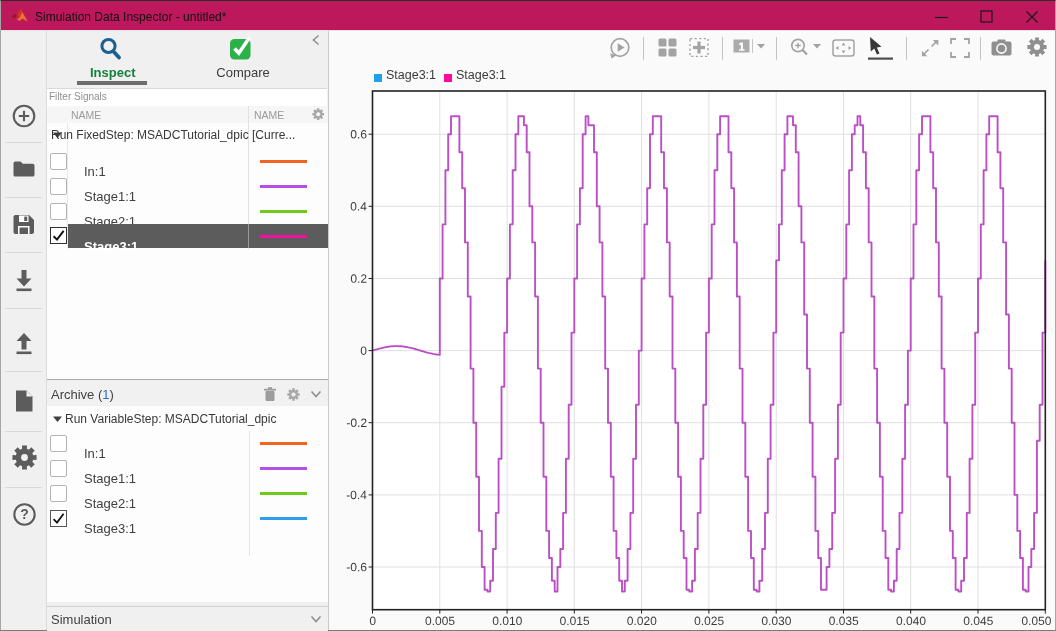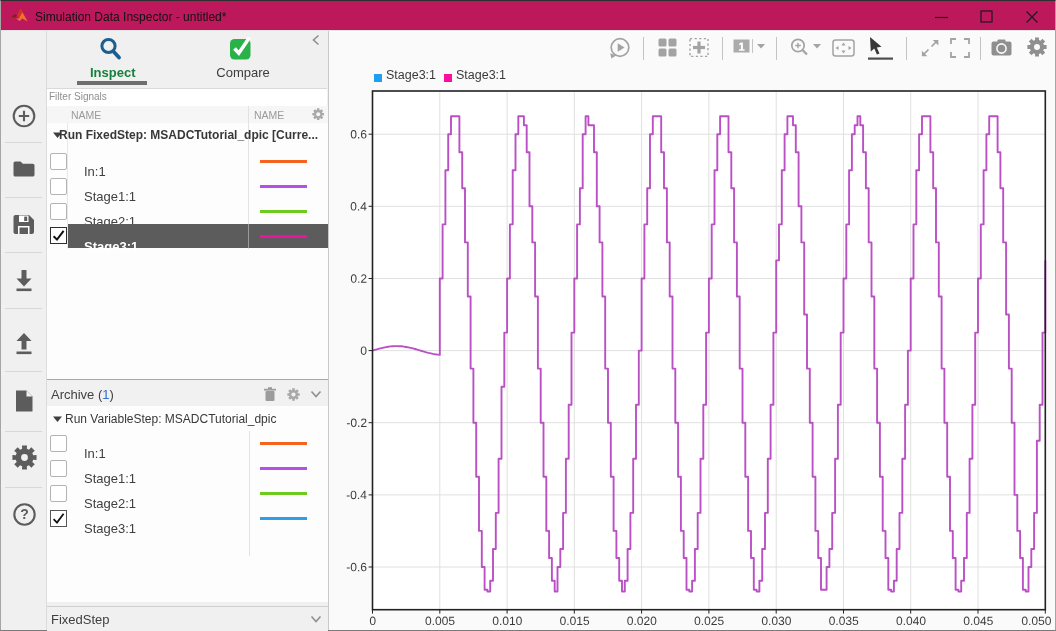--- a/index.html
+++ b/index.html
@@ -111,21 +111,21 @@
  </div>
 
  <div class="abs" style="left:0px;top:92px;width:281px;height:256px;background:#fdfdfd;border-bottom:1px solid #a8a8a8"></div>
  <div class="abs" style="left:20px;top:92px;width:0;height:126px;border-left:1px solid #e8e8e8"></div>
  <div class="abs" style="left:201px;top:75px;width:0;height:143px;border-left:1px solid #e2e2e2"></div>
 
  <div class="abs" style="left:0px;top:92px;width:281px;height:26px">
   <svg class="abs" style="left:6px;top:9px" width="10" height="7" viewBox="0 0 10 7">
         <polygon points="0,0.5 9,0.5 4.5,6" fill="#3f3f3f"></polygon>
       </svg>
-  <div class="abs" style="left:12px;top:5px;font-size:12px;font-weight:bold;color:#383838;width:262px;white-space:nowrap;overflow:hidden">Run FixedStep: MSADCTutorial_dpic [Curre...</div>
+  <div class="abs" style="left:4px;top:5px;font-size:12px;font-weight:normal;color:#383838;width:262px;white-space:nowrap;overflow:hidden">Run FixedStep: MSADCTutorial_dpic [Curre...</div>
  </div>
 
  <div class="row" style="top:118px">
       <div class="cb"></div>
       <div class="rname">In:1</div>
       <div class="swatch" style="background:#f4641e"></div>
     </div>
  <div class="row" style="top:143px">
       <div class="cb"></div>
       <div class="rname">Stage1:1</div>
@@ -192,21 +192,21 @@
   <div class="abs" style="left:3px;top:4px;width:15px;height:15px;background:#fff;border:1.4px solid #555">
    <svg width="15" height="15" viewBox="0 0 15 15">
           <path d="M2.6 8.2 L6 11.6 L12.6 2.8" stroke="#111" stroke-width="1.8" fill="none"></path>
         </svg>
   </div>
   <div class="rname">Stage3:1</div>
   <div class="swatch" style="background:#2d9fe8"></div>
  </div>
 
  <div class="abs" style="left:0px;top:575px;width:281px;height:24px;background:#f0f0f0;border-top:1px solid #cfcfcf">
-  <div class="abs" style="left:4px;top:5px;font-size:13px;color:#3f3f3f">FixedStep</div>
+  <div class="abs" style="left:4px;top:5px;font-size:13px;color:#3f3f3f">Simulation</div>
   <svg class="abs" style="left:263px;top:8px" width="12" height="9" viewBox="0 0 12 9">
    <path d="M1.5 1.5 L6 6.5 L10.5 1.5" stroke="#8f8f8f" stroke-width="1.6" fill="none"></path>
   </svg>
  </div>
 </div>
 
 <div id="plotpane">
 
  <div class="vsep" style="left:314px"></div>
  <div class="vsep" style="left:393px"></div>

